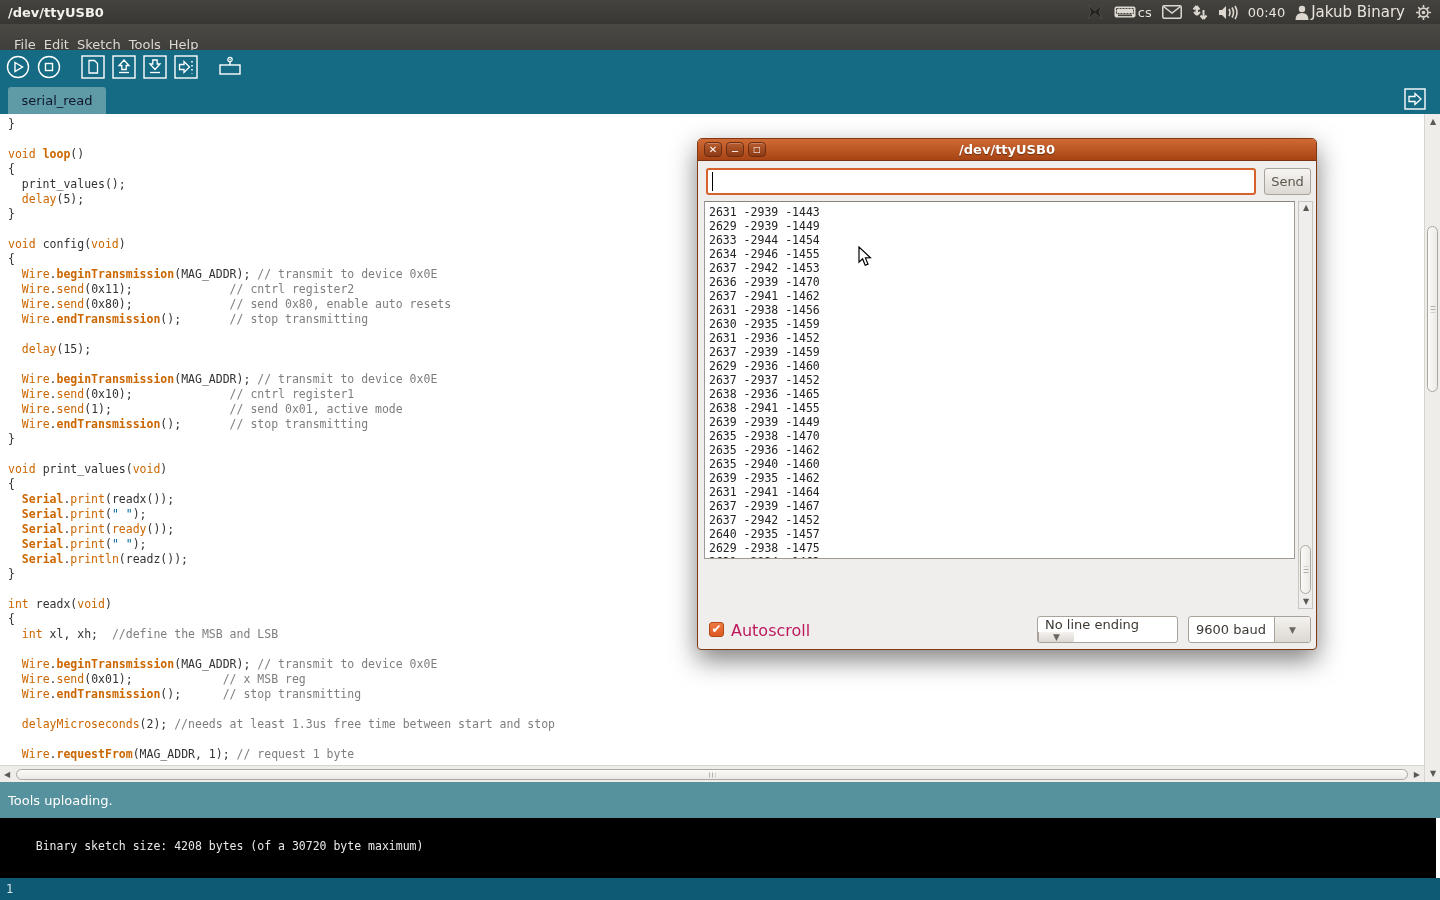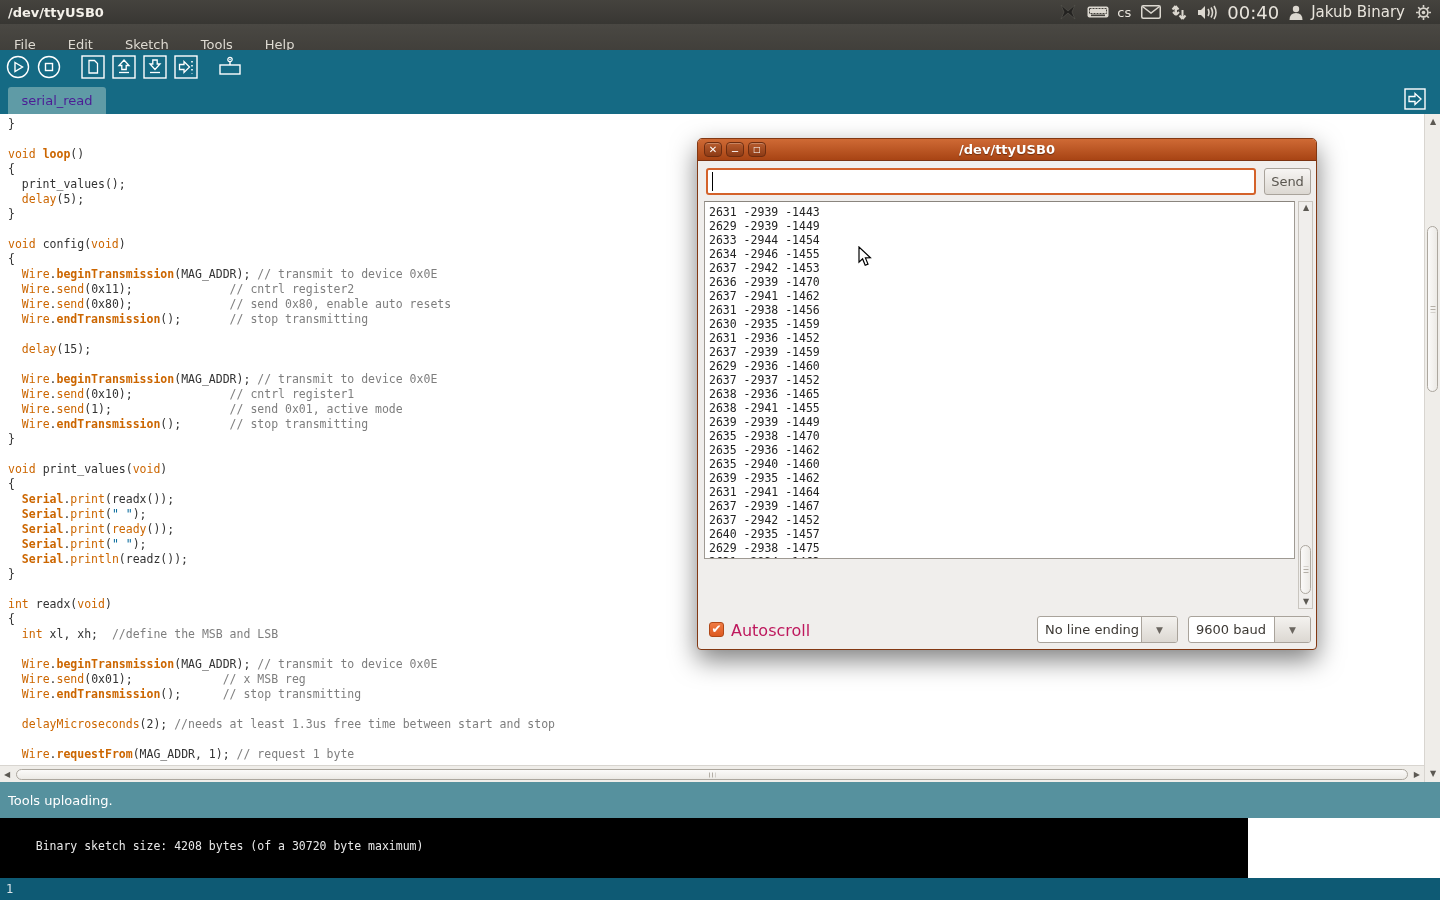--- a/index.html
+++ b/index.html
@@ -6,40 +6,40 @@
   html,body { width:1440px; height:900px; overflow:hidden; background:#fff;
               font-family:"DejaVu Sans", sans-serif; }
   #desktop { position:relative; width:1440px; height:900px; background:#fff; }
 
   
   .top-panel { position:absolute; left:0; top:0; width:1440px; height:24px;
     background:linear-gradient(#45433e,#383733); display:flex; align-items:center;
     color:#f4f1ea; }
   .win-title { font-weight:bold; font-size:13px; margin-left:8px; flex:0 0 auto; }
   .tray { margin-left:auto; display:flex; align-items:center; gap:10px; padding-right:8px; }
-  .tray-item { display:flex; align-items:center; gap:8px; color:#e8e4dc; font-size:13px; }
+  .tray-item { display:flex; align-items:center; gap:2px; color:#e8e4dc; font-size:13px; }
   .tray svg { display:block; }
 
   
   .menu-bar { position:absolute; left:0; top:24px; width:1440px; height:42px;
     background:linear-gradient(#4a4843,#3c3a36); display:flex; align-items:center;
-    gap:24px; padding-left:10px; border-bottom:1px solid #2e2d29; }
+    padding-left:10px; border-bottom:1px solid #2e2d29; }
   .menu-item { color:#dedad2; font-size:13px; padding:2px 4px; cursor:default; }
 
   
   .toolbar { position:absolute; left:0; top:50px; width:1440px; height:34px;
     background:#156a84; display:flex; align-items:center; gap:5px; padding-left:5px; }
   .tool-btn { width:26px; height:26px; display:flex; align-items:center; justify-content:center; }
   .tool-btn svg { display:block; }
   .tool-gap { width:8px; }
 
   
   .tab-strip { position:absolute; left:0; top:84px; width:1440px; height:30px; background:#156a84; }
   .tab { position:absolute; left:8px; bottom:0; width:98px; height:27px; background:#5f9ba6;
-    color:#4c1d95; font-size:13px; display:flex; align-items:center; justify-content:center;
+    color:#0f172a; font-size:13px; display:flex; align-items:center; justify-content:center;
     border-top-left-radius:3px; border-top-right-radius:3px; }
   .tab-nav-btn { position:absolute; right:14px; top:4px; width:22px; height:22px;
     display:flex; align-items:center; justify-content:center; }
 
   
   .editor { position:absolute; left:0; top:114px; width:1424px; height:651px; background:#ffffff;
     overflow:hidden; }
   .code { font-family:"DejaVu Sans Mono", monospace; font-size:11.5px; line-height:15px;
     padding:3px 0 0 8px; white-space:pre; color:#333; }
   .code-line { height:15px; white-space:pre; }
@@ -60,21 +60,21 @@
   .hthumb { position:absolute; top:3px; height:11px; border:1px solid #aca79f; border-radius:6px;
     background:linear-gradient(#fbfaf9,#eceae6); }
   .grip-v { position:absolute; left:50%; top:50%; transform:translate(-50%,-50%);
     width:5px; height:7px; background:repeating-linear-gradient(#b4afa7 0 1px, transparent 1px 3px); }
   .grip-h { position:absolute; left:50%; top:50%; transform:translate(-50%,-50%);
     width:7px; height:5px; background:repeating-linear-gradient(90deg,#b4afa7 0 1px, transparent 1px 3px); }
 
   
   .status-bar { position:absolute; left:0; top:782px; width:1440px; height:36px; background:#56919e;
     color:#ffffff; font-size:13px; display:flex; align-items:center; padding-left:8px; }
-  .console { position:absolute; left:0; top:818px; width:1248px; height:60px; background:#000;
+  .console { position:absolute; left:0; top:818px; width:1436px; height:60px; background:#000;
     color:#e8e8e8; font-family:"DejaVu Sans Mono", monospace; font-size:11.5px; padding:7px 0 0 8px;
     white-space:pre; }
   .bottom-line { position:absolute; left:0; top:878px; width:1440px; height:22px; background:#0e5a74;
     color:#d9e4e8; font-family:"DejaVu Sans Mono", monospace; font-size:12px;
     display:flex; align-items:center; padding-left:6px; }
 
   
   .serial-window { position:absolute; left:697px; top:138px; width:620px; height:512px;
     background:#f0eeec; border:1px solid #823813; border-radius:5px 5px 4px 4px;
     box-shadow:0 10px 26px rgba(0,0,0,0.5); }
@@ -108,21 +108,21 @@
     background:linear-gradient(#ef7a43,#dd5a21); border:1px solid #b04818; border-radius:3px;
     color:#fff; font-size:12px; line-height:13px; text-align:center; }
   .autoscroll-label { position:absolute; left:33px; top:12px; font-size:16px; color:#be185d; }
   .combo { position:absolute; top:7px; height:27px; border:1px solid #a9a39b; border-radius:3px;
     background:#fff; display:flex; }
   .combo-text { flex:1; font-size:13px; color:#3c3833; display:flex; align-items:center;
     padding-left:7px; white-space:nowrap; }
   .combo-arrow { width:36px; border-left:1px solid #a9a39b; border-radius:0 2px 2px 0;
     background:linear-gradient(#f4f2ef,#dcd8d2); color:#6b6660; font-size:9px;
     display:flex; align-items:center; justify-content:center; }
-  .combo-lineending { left:339px; width:141px; }
+  .combo-lineending { left:339px; width:141px;flex-direction:column; }
   .combo-baud { left:490px; width:123px; }
 
   
   .mouse-cursor { position:absolute; left:858px; top:246px; z-index:50; }
 </style>
 </head>
 <body>
 
 <div id="desktop">
 
@@ -155,21 +155,21 @@
             <path d="M11.5 14 L11.5 5 M11.5 14 L8.5 10.5 M11.5 14 L14.5 10.5" stroke="#dcd8d0" stroke-width="2" fill="none"></path>
           </svg>
       </span>
       <span class="tray-item">
         <svg width="20" height="15" viewBox="0 0 20 15">
             <path d="M1 5 h3 l4-4 v13 l-4-4 h-3 z" fill="#dcd8d0"></path>
             <path d="M11 4 q2 3.5 0 7 M14 2.5 q3 5 0 10 M17 1 q4 6.5 0 13" stroke="#dcd8d0" stroke-width="1.6" fill="none"></path>
           </svg>
       </span>
       <span class="tray-item">
-        <span style="font-size:18px;">00:40</span>
+        <span style="font-size:13px;">00:40</span>
       </span>
       <span class="tray-item">
         <svg width="14" height="15" viewBox="0 0 14 15">
             <circle cx="7" cy="4" r="3.2" fill="#dcd8d0"></circle>
             <path d="M0.5 15 q0 -7 6.5 -7 q6.5 0 6.5 7 z" fill="#dcd8d0"></path>
           </svg>
         <span style="font-size:15px;">Jakub Binary</span>
       </span>
       <span class="tray-item">
         <svg width="17" height="17" viewBox="0 0 17 17">

